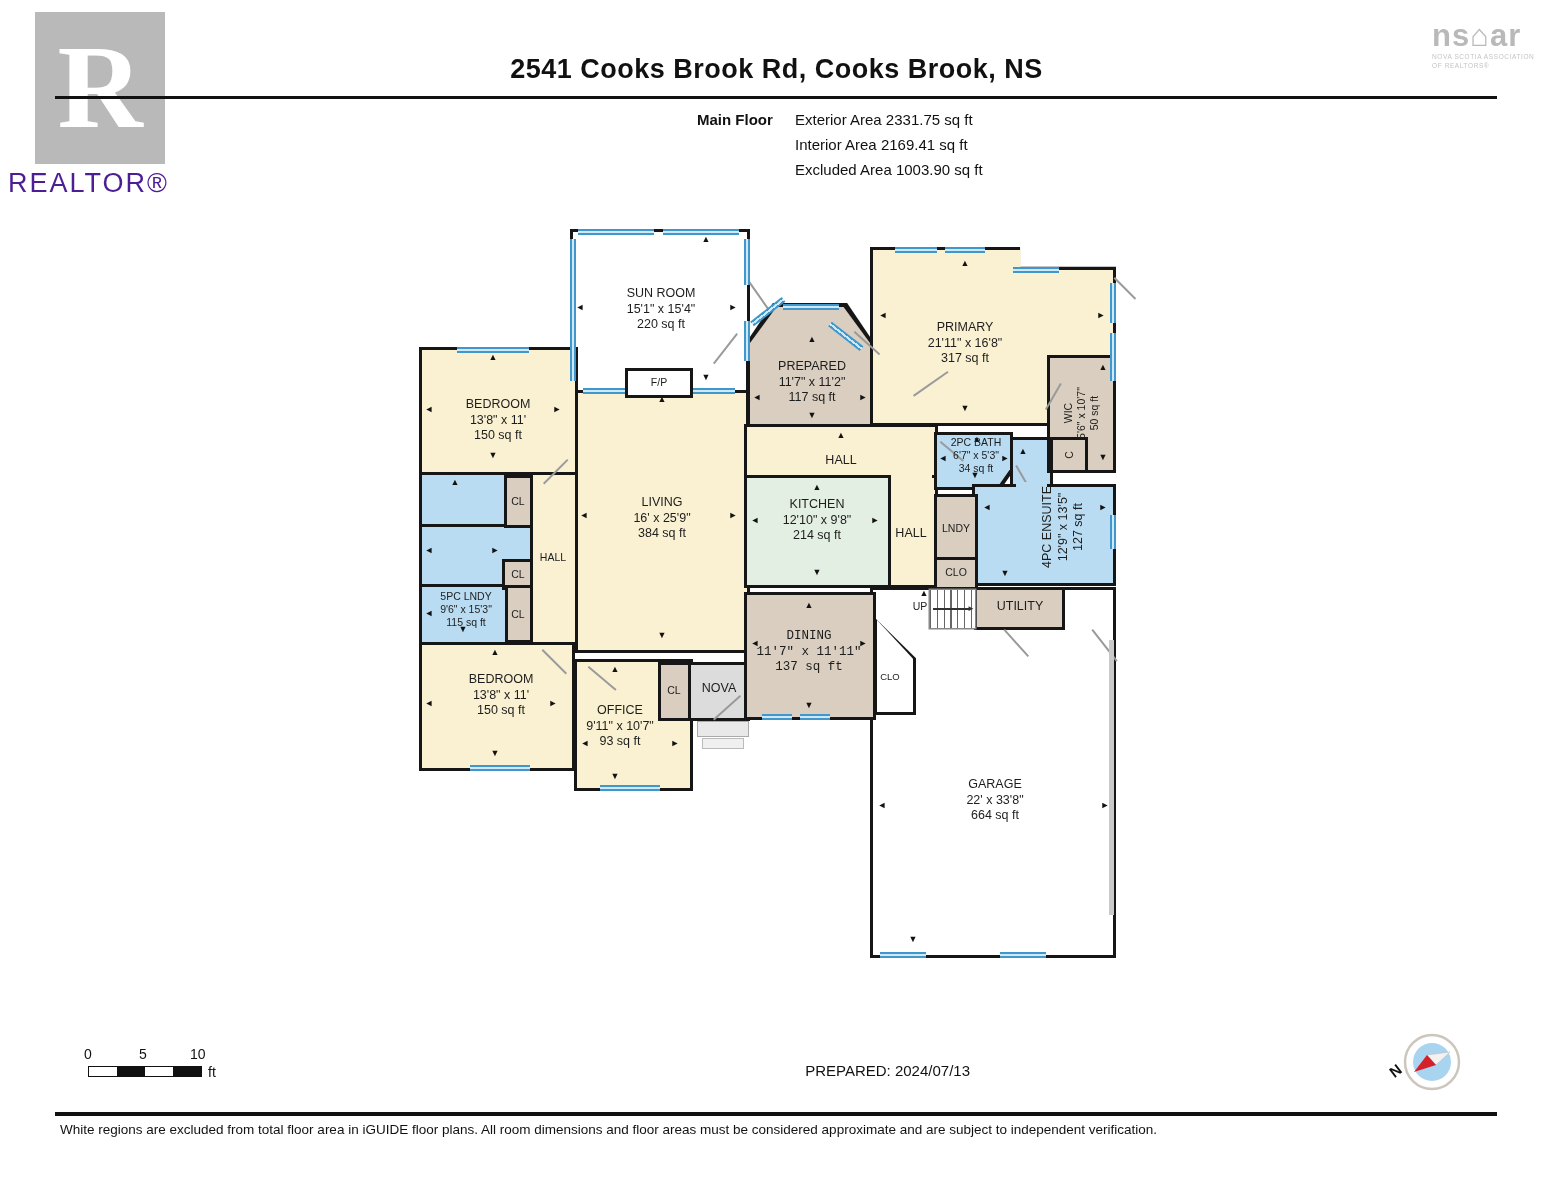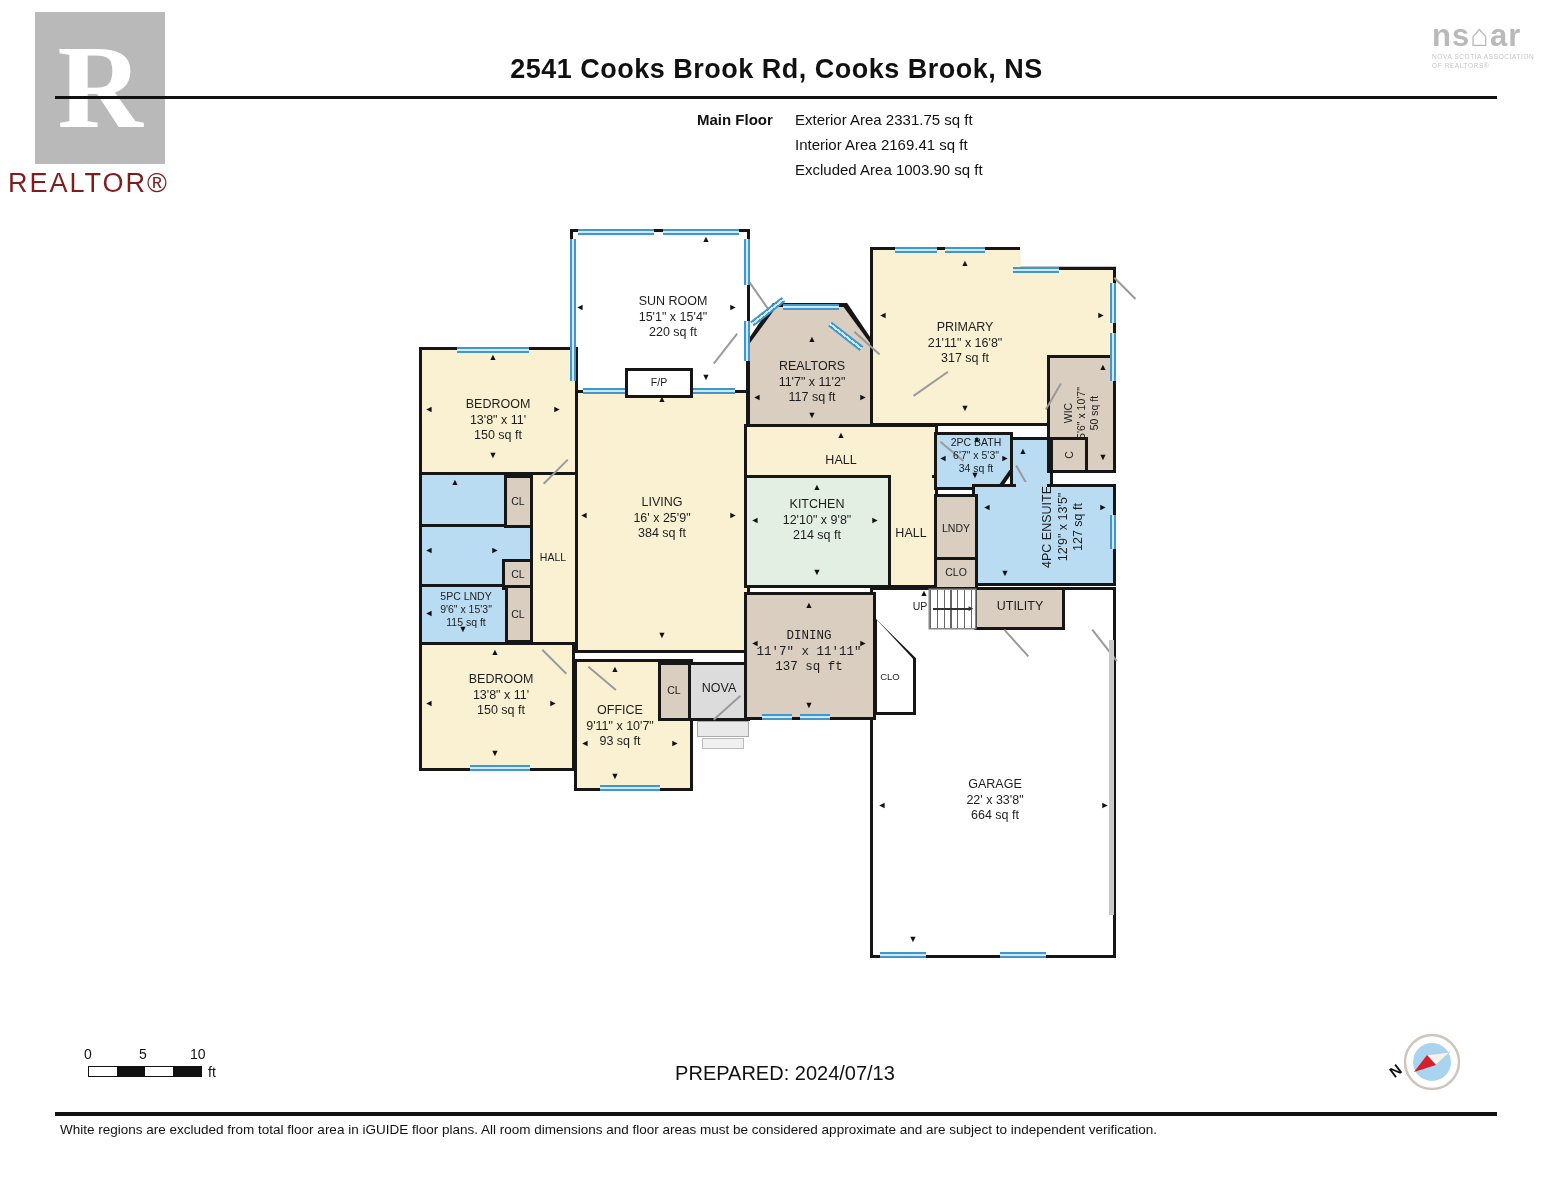--- a/index.html
+++ b/index.html
@@ -9,21 +9,21 @@
 
   
   .title{left:0;right:0;top:54px;text-align:center;font-size:27px;font-weight:bold;letter-spacing:.5px;}
   .hr-top{left:55px;top:96px;width:1442px;height:3px;background:#111;z-index:5;}
   .floor-label{left:697px;top:111px;font-size:15px;font-weight:bold;}
   .stat{left:795px;font-size:15px;}
 
   
   .rlogo-box{left:35px;top:12px;width:130px;height:152px;background:#b9b9b9;display:flex;align-items:center;justify-content:center;}
   .rlogo-box span{color:#fff;font-size:118px;font-weight:bold;line-height:1;font-family:"Liberation Serif",serif;}
-  .rlogo-text{left:8px;top:168px;width:190px;font-size:27px;color:#7f1d1d;letter-spacing:2px;}
+  .rlogo-text{left:8px;top:168px;width:190px;font-size:27px;color:#4c1d95;letter-spacing:2px;}
 
   
   .nsar{left:1432px;top:20px;width:110px;text-align:left;color:#b9b9b9;}
   .nsar .big{font-size:31px;font-weight:bold;letter-spacing:1px;line-height:1;}
   .nsar .sub{font-size:6.5px;letter-spacing:.6px;margin-top:2px;color:#c4c4c4;}
 
   
   #plan{position:absolute;left:415px;top:225px;width:705px;height:735px;}
   .room{position:absolute;box-shadow:0 0 0 3px #161616;}
   .cream{background:#faf1d3;}
@@ -53,21 +53,21 @@
   .stair-arrow{left:518px;top:383px;width:38px;height:1.5px;background:#333;z-index:23;}
   .stair-head{left:552px;top:379.5px;font-size:8px;color:#333;z-index:23;line-height:1;}
   .gdoor{left:694px;top:415px;width:5px;height:275px;background:#c9c9c9;z-index:18;}
   .step1{left:282px;top:496px;width:50px;height:14px;background:#e9e9e9;border:1px solid #aaa;z-index:8;}
   .step2{left:287px;top:513px;width:40px;height:9px;background:#f0f0f0;border:1px solid #bbb;z-index:8;}
 
   
   .scale-num{font-size:14px;}
   .scale-bar{left:88px;top:1066px;width:112px;height:9px;border:1.5px solid #111;background:
      linear-gradient(to right,#fff 0 25%,#111 25% 50%,#fff 50% 75%,#111 75% 100%);}
-  .prepared{left:600px;top:1062px;width:370px;text-align:center;font-size:20px;}
+  .prepared{left:600px;top:1062px;width:370px;text-align:right;font-size:15px;}
   .hr-bottom{left:55px;top:1112px;width:1442px;height:4px;background:#111;}
   .footer-text{left:60px;top:1122px;width:1440px;font-size:13.5px;}
   .compass{left:1402px;top:1032px;width:60px;height:60px;}
   .north{left:1390px;top:1062px;font-size:15px;font-weight:bold;transform:rotate(-38deg);}
 </style>
 </head>
 <body>
 
 <div class="abs rlogo-box">
   <span>R</span>
@@ -143,21 +143,21 @@
 
   <div class="room tan" style="left:332px;top:370px;width:126px;height:122px;"></div>
   <div class="clip" style="left:459px;top:392px;width:42px;height:98px;background:#161616;
        clip-path:polygon(0 0,100% 42%,100% 100%,0 100%);"></div>
   <div class="clip white" style="left:462px;top:395px;width:36px;height:92px;
        clip-path:polygon(0 0,100% 42%,100% 100%,0 100%);"></div>
 
   <div class="abs gdoor"></div>
   <div class="abs fp"></div>
 
-  <div class="lbl" style="left:258px;top:84px;margin-top:8px;">
+  <div class="lbl" style="left:246px;top:84px;">
     <div>SUN ROOM</div>
       <div>15'1" x 15'4"</div>
       <div>220 sq ft</div>
   </div>
   <div class="lbl sm" style="left:244px;top:158px;">F/P</div>
   <div class="lbl" style="left:83px;top:195px;">
     <div>BEDROOM</div>
       <div>13'8" x 11'</div>
       <div>150 sq ft</div>
   </div>
@@ -181,21 +181,21 @@
       <div>93 sq ft</div>
   </div>
   <div class="lbl sm" style="left:259px;top:466px;">CL</div>
   <div class="lbl" style="left:304px;top:464px;">NOVA</div>
   <div class="lbl" style="left:247px;top:293px;">
     <div>LIVING</div>
       <div>16' x 25'9"</div>
       <div>384 sq ft</div>
   </div>
   <div class="lbl" style="left:397px;top:157px;">
-    <div>REALTORS</div>
+    <div>PREPARED</div>
       <div>11'7" x 11'2"</div>
       <div>117 sq ft</div>
   </div>
   <div class="lbl" style="left:550px;top:118px;">
     <div>PRIMARY</div>
       <div>21'11" x 16'8"</div>
       <div>317 sq ft</div>
   </div>
   <div class="lbl" style="left:426px;top:236px;">HALL</div>
   <div class="lbl" style="left:496px;top:309px;">HALL</div>

